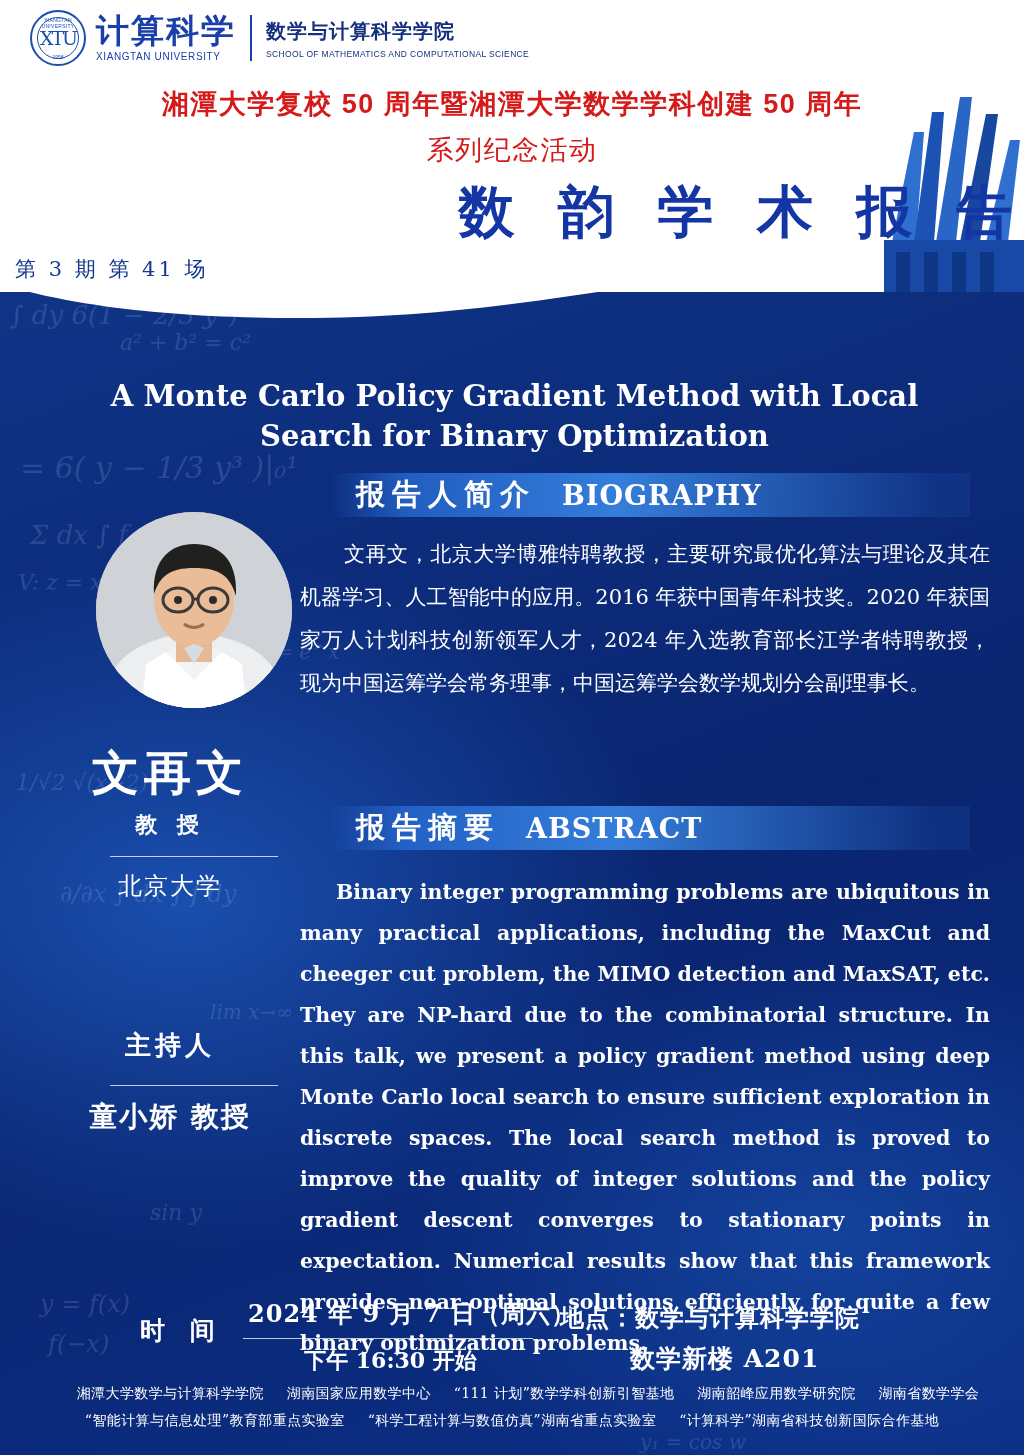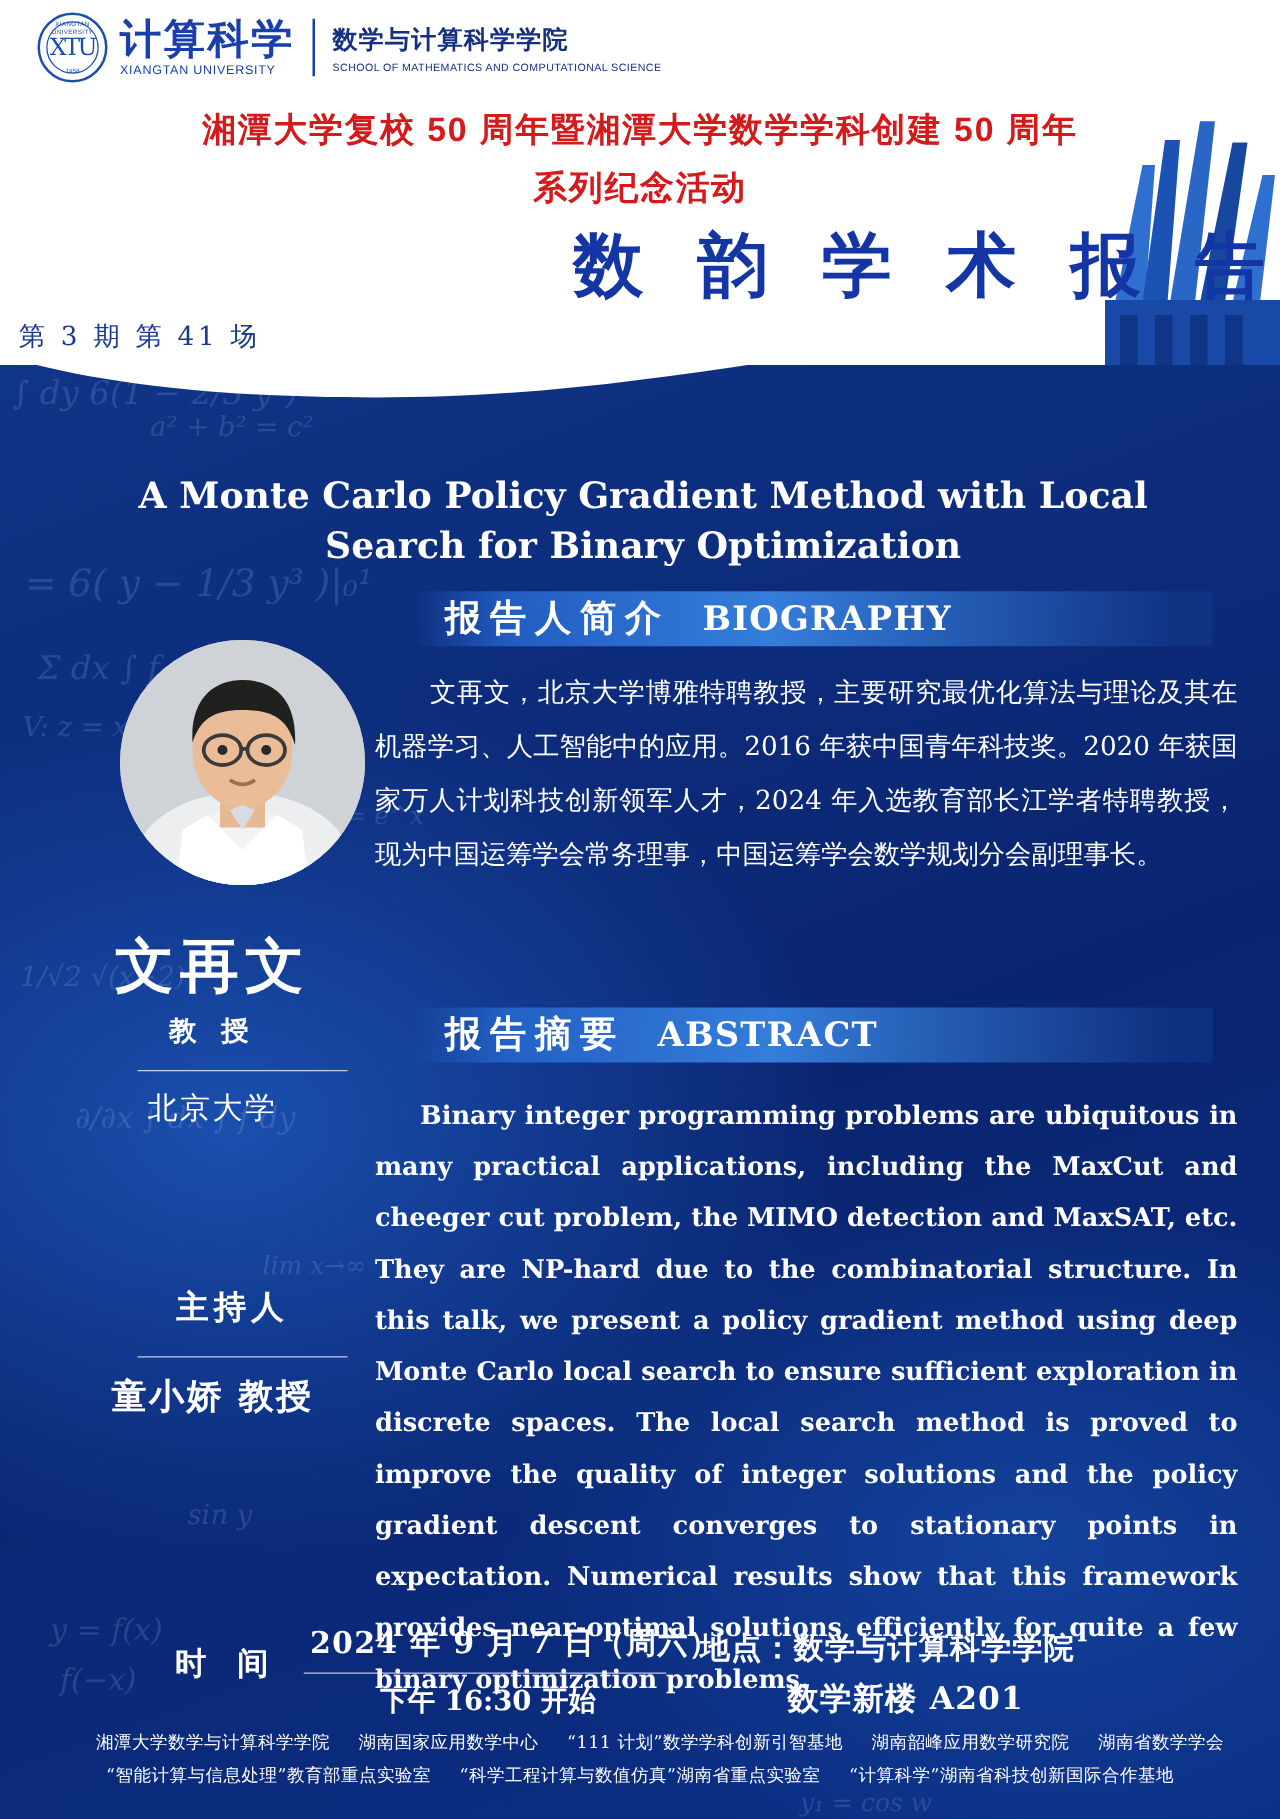--- a/index.html
+++ b/index.html
@@ -167,21 +167,21 @@
     font-size: 27px;
     color: #d41a1a;
     letter-spacing: 1.5px;
     z-index: 9;
   }
   .hdr-line2 {
     position: absolute;
     top: 132px; left: 0; width: 1024px;
     text-align: center;
     font-family: "DejaVu Serif", serif;
-    font-weight: bold;
+    font-weight: normal;
     font-size: 27px;
     color: #d41a1a;
     letter-spacing: 1.5px;
     z-index: 9;
   }
   .main-title {
     position: absolute;
     top: 175px; left: 0; width: 1024px;
     text-align: right;
     font-family: "DejaVu Serif", serif;
@@ -317,21 +317,21 @@
     top: 870px; left: 40px; width: 260px;
     text-align: center;
     font-family: "DejaVu Serif", serif;
     font-size: 24px;
     color: #ffffff;
     letter-spacing: 2px;
     z-index: 8;
   }
   .host-label {
     position: absolute;
-    top: 1028px; left: 56px; width: 260px;
+    top: 1028px; left: 40px; width: 260px;
     text-align: center;
     font-family: Liberation Serif, serif;
     font-weight: bold;
     font-size: 26px;
     color: #ffffff;
     letter-spacing: 4px;
     z-index: 8;
   }
   #rule-host { top: 1085px; left: 110px; width: 168px; }
   .host-name {

